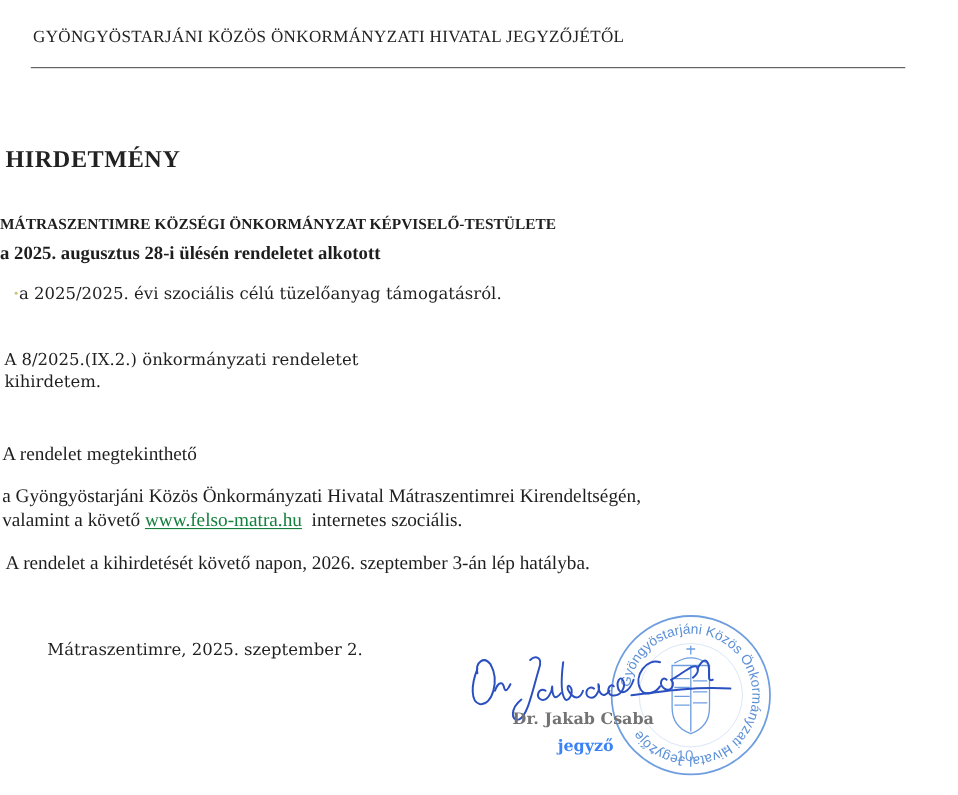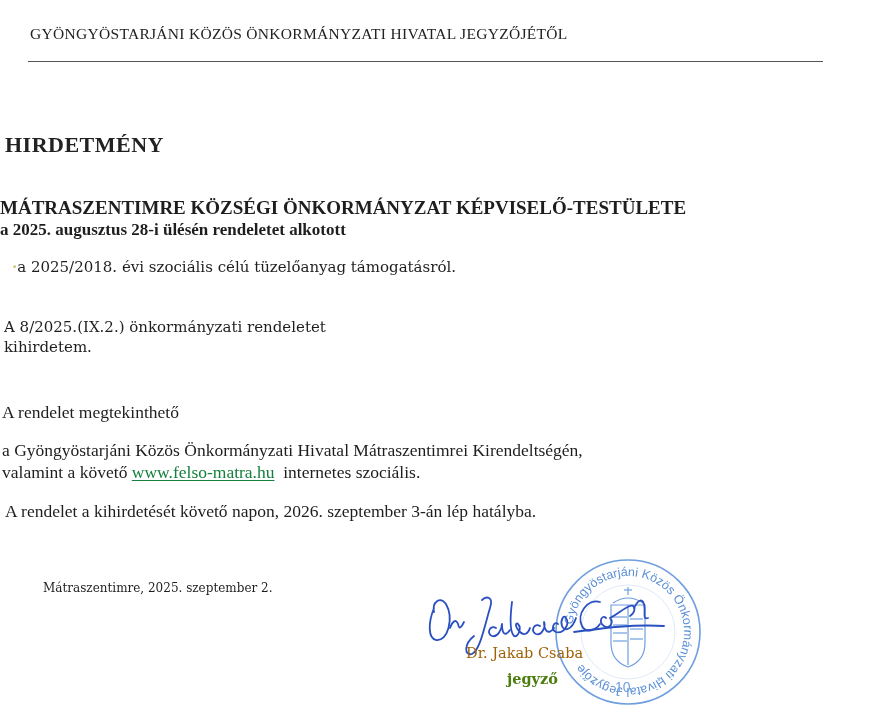--- a/index.html
+++ b/index.html
@@ -50,21 +50,21 @@
     }
     .title span {
       text-decoration-thickness: 1.5px;
       text-underline-offset: 3px;
     }
     .issuer {
       top: 197px;
       left: 0;
       font-family: "Liberation Serif", serif;
       font-weight: bold;
-      font-size: 19px;
+      font-size: 14px;
       color: #1e1e1e;
     }
     .issuer-sub {
       top: 220px;
       left: 0;
       font-family: "Liberation Serif", serif;
       font-size: 17px;
       color: #1e1e1e;
       font-weight: bold;
     }
@@ -121,21 +121,21 @@
       top: 501px;
       left: 5px;
       font-family: "Liberation Serif", serif;
       font-size: 17.5px;
       color: #1e1e1e;
     }
     .place-date {
       left: 43px;
       top: 581px;
       font-family: "DejaVu Serif", serif;
-      font-size: 12px;
+      font-size: 15px;
       color: #1e1e1e;
       white-space: nowrap;
     }
     .stamp {
       position: absolute;
       left: 553px;
       top: 557px;
       width: 150px;
       height: 150px;
     }
@@ -143,47 +143,47 @@
       position: absolute;
       left: 424px;
       top: 588px;
       width: 245px;
       height: 70px;
     }
     .signer-name {
       left: 466px;
       top: 645px;
       font-family: "DejaVu Serif", serif;
-      font-weight: normal;
+      font-weight: bold;
       font-size: 14.5px;
-      color: #a16207;
+      color: #737373;
       white-space: nowrap;
     }
     .signer-title {
       left: 507px;
       top: 670px;
       font-family: "DejaVu Serif", serif;
       font-weight: bold;
       font-size: 14.5px;
-      color: #4d7c0f;
+      color: #3b82f6;
       white-space: nowrap;
     }
   </style>
 </head>
 <body>
 
 <div class="center-line header-title abs">GYÖNGYÖSTARJÁNI KÖZÖS ÖNKORMÁNYZATI HIVATAL JEGYZŐJÉTŐL</div>
 <div class="header-rule"></div>
 
 <div class="center-line title"><span>HIRDETMÉNY</span></div>
 
 <div class="center-line issuer">MÁTRASZENTIMRE KÖZSÉGI ÖNKORMÁNYZAT KÉPVISELŐ-TESTÜLETE</div>
 <div class="center-line issuer-sub">a 2025. augusztus 28-i ülésén rendeletet alkotott</div>
 
-<div class="center-line subject"><span class="dot">·</span><span>a 2025/2018. évi szociális célú tüzelőanyag támogatásról.</span></div>
+<div class="center-line subject"><span class="dot">·</span><span>a 2025/2025. évi szociális célú tüzelőanyag támogatásról.</span></div>
 
 <div class="center-line decree-number">A 8/2025.(IX.2.) önkormányzati rendeletet</div>
 <div class="center-line decree-announce">kihirdetem.</div>
 
 <div class="center-line viewable">A rendelet megtekinthető</div>
 <div class="center-line location-1">a Gyöngyöstarjáni Közös Önkormányzati Hivatal Mátraszentimrei Kirendeltségén,</div>
 <div class="center-line location-2"><span>valamint a követő</span> <a class="website-link">www.felso-matra.hu</a>&nbsp; <span>internetes szociális.</span></div>
 
 <div class="center-line effective">A rendelet a kihirdetését követő napon, 2026. szeptember 3-án lép hatályba.</div>
 

